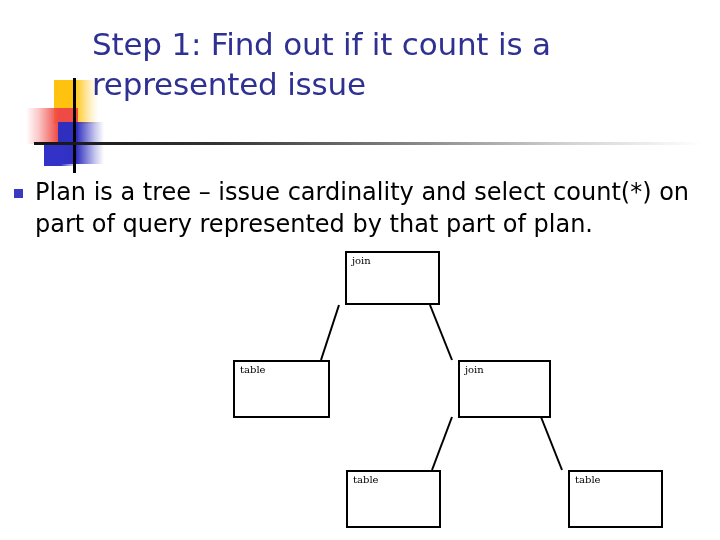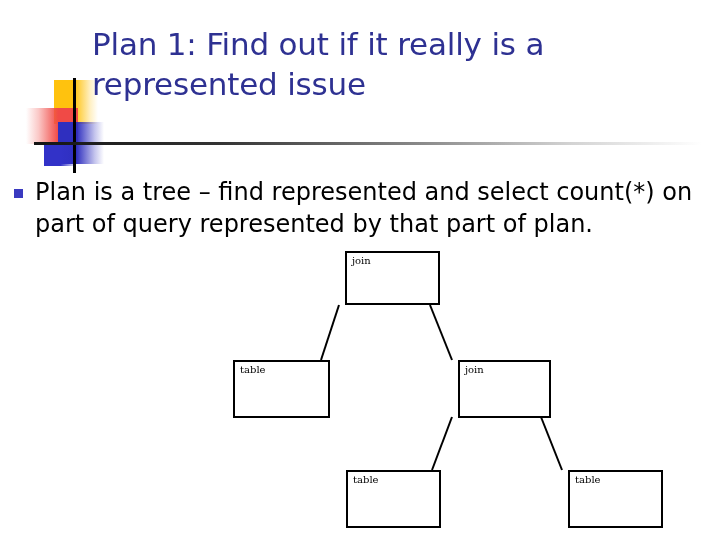--- a/index.html
+++ b/index.html
@@ -157,29 +157,29 @@
 
   <div id="logo-mark">
     <div class="logo-sq logo-yellow"></div>
     <div class="logo-sq logo-red"></div>
     <div class="logo-sq logo-blue"></div>
     <div class="logo-sq logo-blue-low"></div>
     <div class="logo-vline"></div>
   </div>
 
   <div id="title">
-    <div>Plan 1: Find out if it really is a</div>
+    <div>Step 1: Find out if it count is a</div>
     <div>represented issue</div>
   </div>
 
   <div id="title-rule"></div>
 
   <div id="bullet-row">
     <div id="bullet-marker"></div>
-    <div id="bullet-text">Plan is a tree – find represented and select count(*) on part of query represented by that part of plan.</div>
+    <div id="bullet-text">Plan is a tree – issue cardinality and select count(*) on part of query represented by that part of plan.</div>
   </div>
 
   <svg id="tree-edges" width="720" height="540" style="position:absolute;left:0;top:0;pointer-events:none;">
       <line x1="339" y1="305" x2="321" y2="360" stroke="#000000" stroke-width="2"></line>
       <line x1="430" y1="305" x2="452" y2="360" stroke="#000000" stroke-width="2"></line>
       <line x1="452" y1="417" x2="432" y2="470" stroke="#000000" stroke-width="2"></line>
       <line x1="541" y1="417" x2="562" y2="470" stroke="#000000" stroke-width="2"></line>
     </svg>
 
   <div id="tree">

